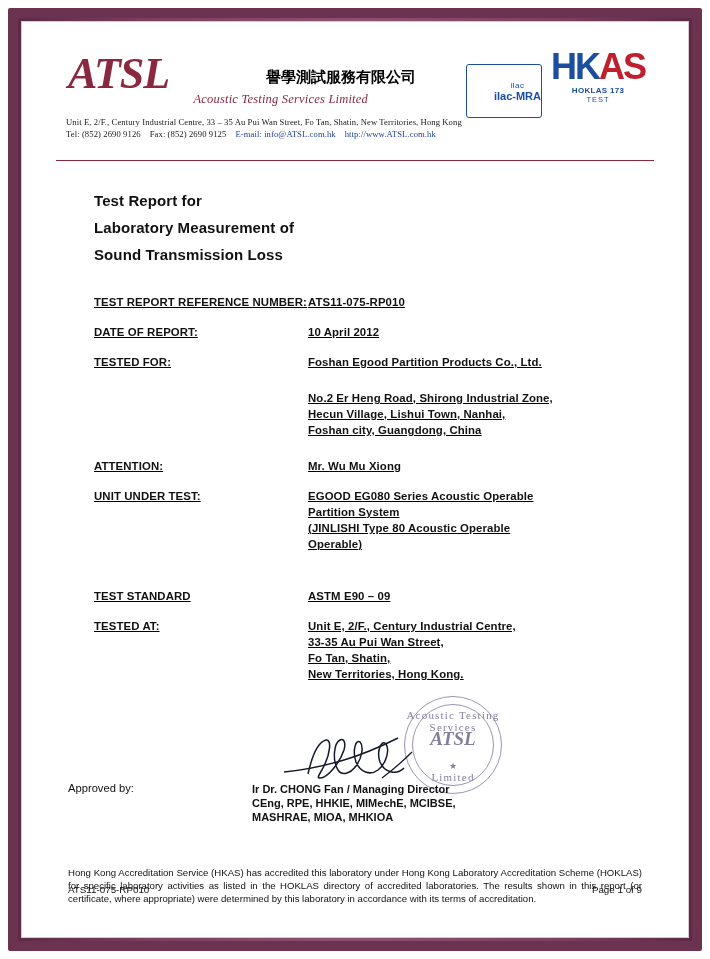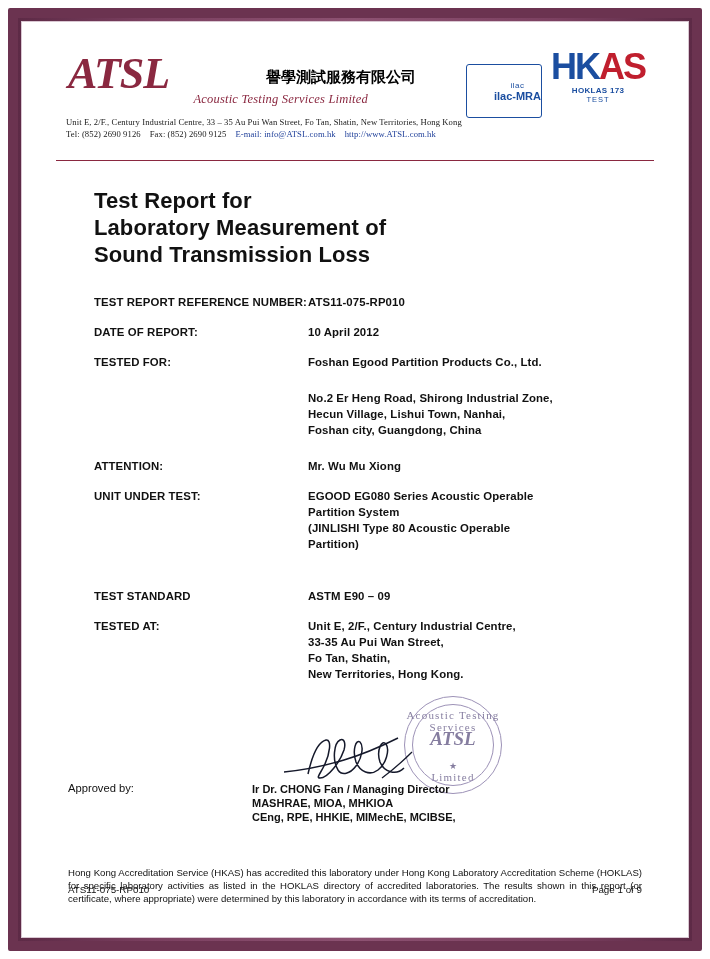--- a/index.html
+++ b/index.html
@@ -157,31 +157,32 @@
     color: #1b4ea0;
     letter-spacing: 1px;
   }
 
   
   .title-block {
     margin: 26px 0 0 38px;
   }
   .title-line {
     font-family: "Liberation Sans", sans-serif;
-    font-size: 22px;
+    font-size: 15px;
     font-weight: bold;
     color: #111111;
     line-height: 27px;
     letter-spacing: 0.1px;
   }
 
   
   .fields {
     margin: 26px 0 0 38px;
     width: 530px;
+    text-decoration: underline;
   }
   .field-row {
     display: flex;
     margin-bottom: 14px;
   }
   .field-label {
     width: 214px;
     flex: 0 0 214px;
     font-size: 11.4px;
     font-weight: bold;
@@ -386,21 +387,21 @@
         <div class="field-label">ATTENTION:</div>
         <div class="field-value">Mr. Wu Mu Xiong</div>
       </div>
 
       <div class="field-row">
         <div class="field-label">UNIT UNDER TEST:</div>
         <div class="field-value">
           <span class="ln">EGOOD   EG080   Series   Acoustic   Operable</span>
           <span class="ln">Partition System</span>
           <span class="ln">(JINLISHI    Type    80    Acoustic    Operable</span>
-          <span class="ln">Partition)</span>
+          <span class="ln">Operable)</span>
         </div>
       </div>
 
       <div class="gap-md"></div>
 
       <div class="field-row">
         <div class="field-label">TEST STANDARD</div>
         <div class="field-value">ASTM E90 – 09</div>
       </div>
 
@@ -427,22 +428,22 @@
       <svg class="sig-scribble" viewBox="0 0 170 70">
         <path d="M6,46 C26,44 46,40 66,34 C86,28 104,20 120,12" stroke="#15192b" stroke-width="1.4" fill="none"></path>
         <path d="M30,48 C34,30 40,16 48,14 C54,13 52,28 46,40 C42,48 38,52 42,52 C50,52 62,36 66,24 C68,17 66,12 62,14 C56,17 54,34 60,44 C64,50 72,48 78,40 C84,32 86,20 82,16 C78,13 74,24 78,36 C82,46 92,50 100,44 C108,38 112,24 108,18 C104,13 98,24 102,36 C106,46 118,50 126,42" stroke="#15192b" stroke-width="1.5" fill="none"></path>
         <path d="M104,52 C112,46 124,36 134,26" stroke="#15192b" stroke-width="1.3" fill="none"></path>
       </svg>
 
       <div class="approved">Approved by:</div>
 
       <div class="sig-lines">
         <div>Ir Dr. CHONG Fan / Managing Director</div>
+        <div>CEng, RPE, HHKIE, MIMechE, MCIBSE,</div>
         <div>MASHRAE, MIOA, MHKIOA</div>
-        <div>CEng, RPE, HHKIE, MIMechE, MCIBSE,</div>
       </div>
     </div>
 
     <div class="note">Hong Kong Accreditation Service (HKAS) has accredited this laboratory under Hong Kong Laboratory Accreditation Scheme (HOKLAS) for specific laboratory activities as listed in the HOKLAS directory of accredited laboratories. The results shown in this report (or certificate, where appropriate) were determined by this laboratory in accordance with its terms of accreditation.</div>
 
     <div class="footer">
       <div>ATS11-075-RP010</div>
       <div>Page 1 of 9</div>
     </div>
 

